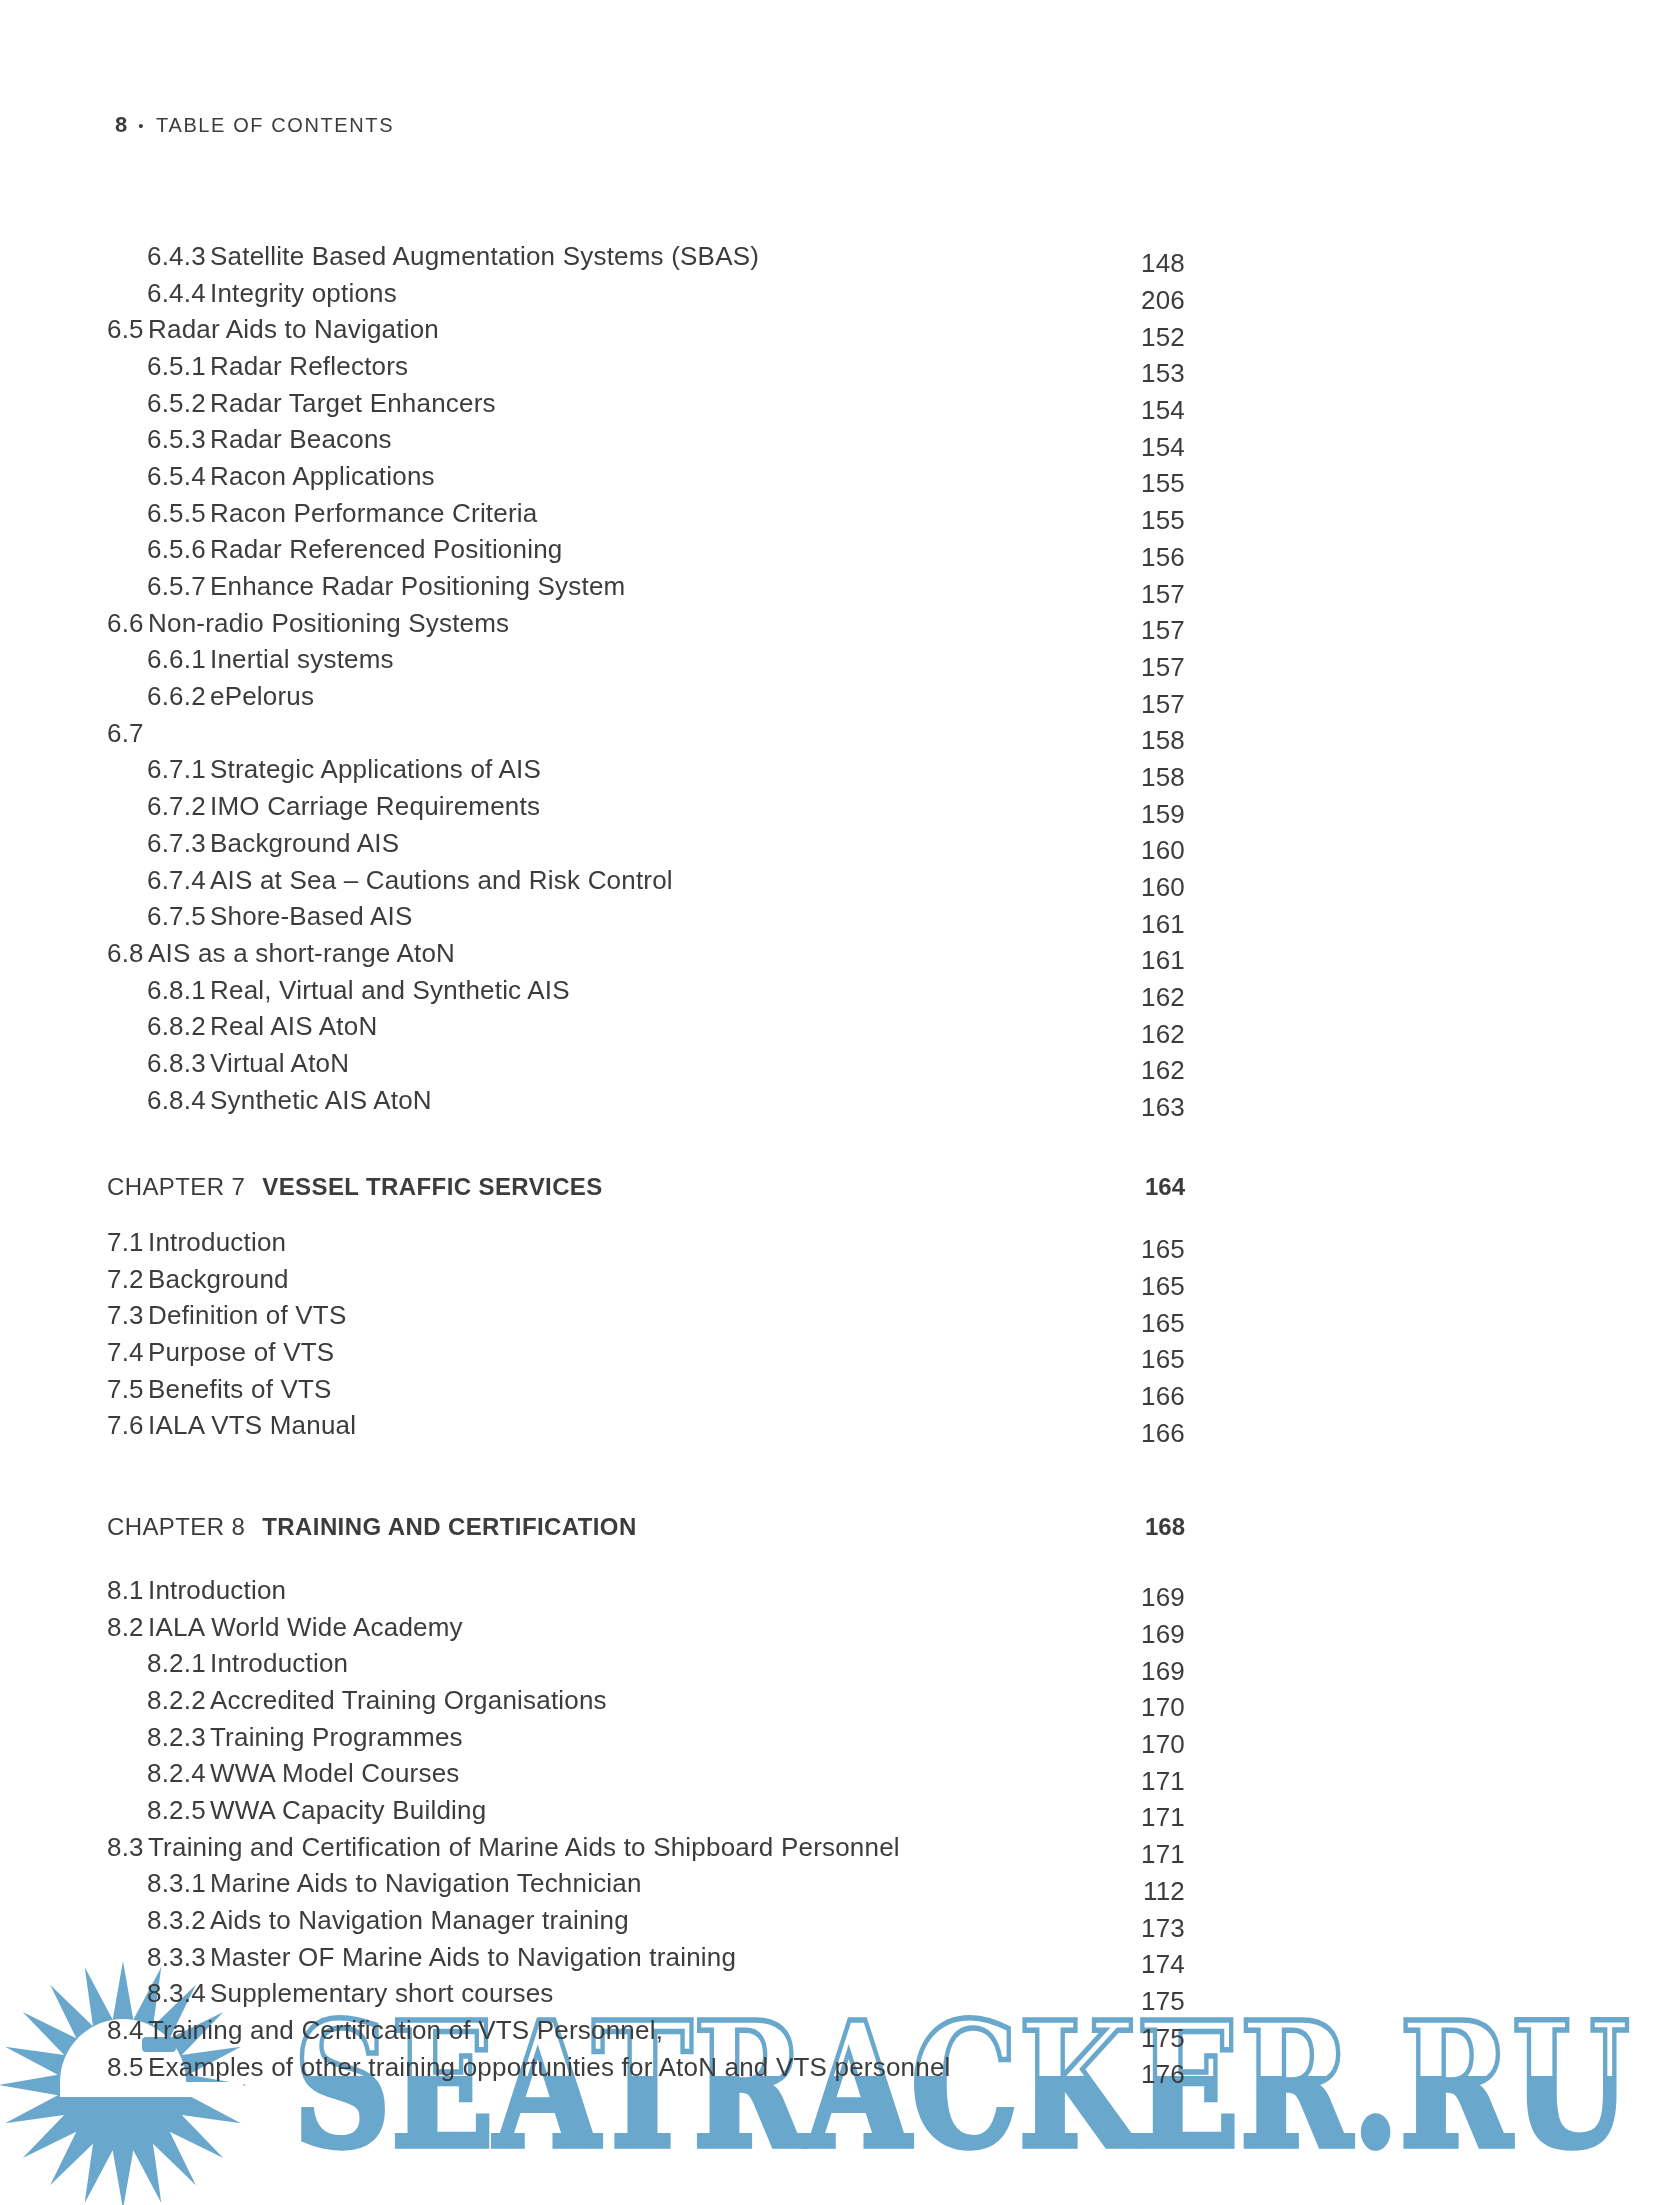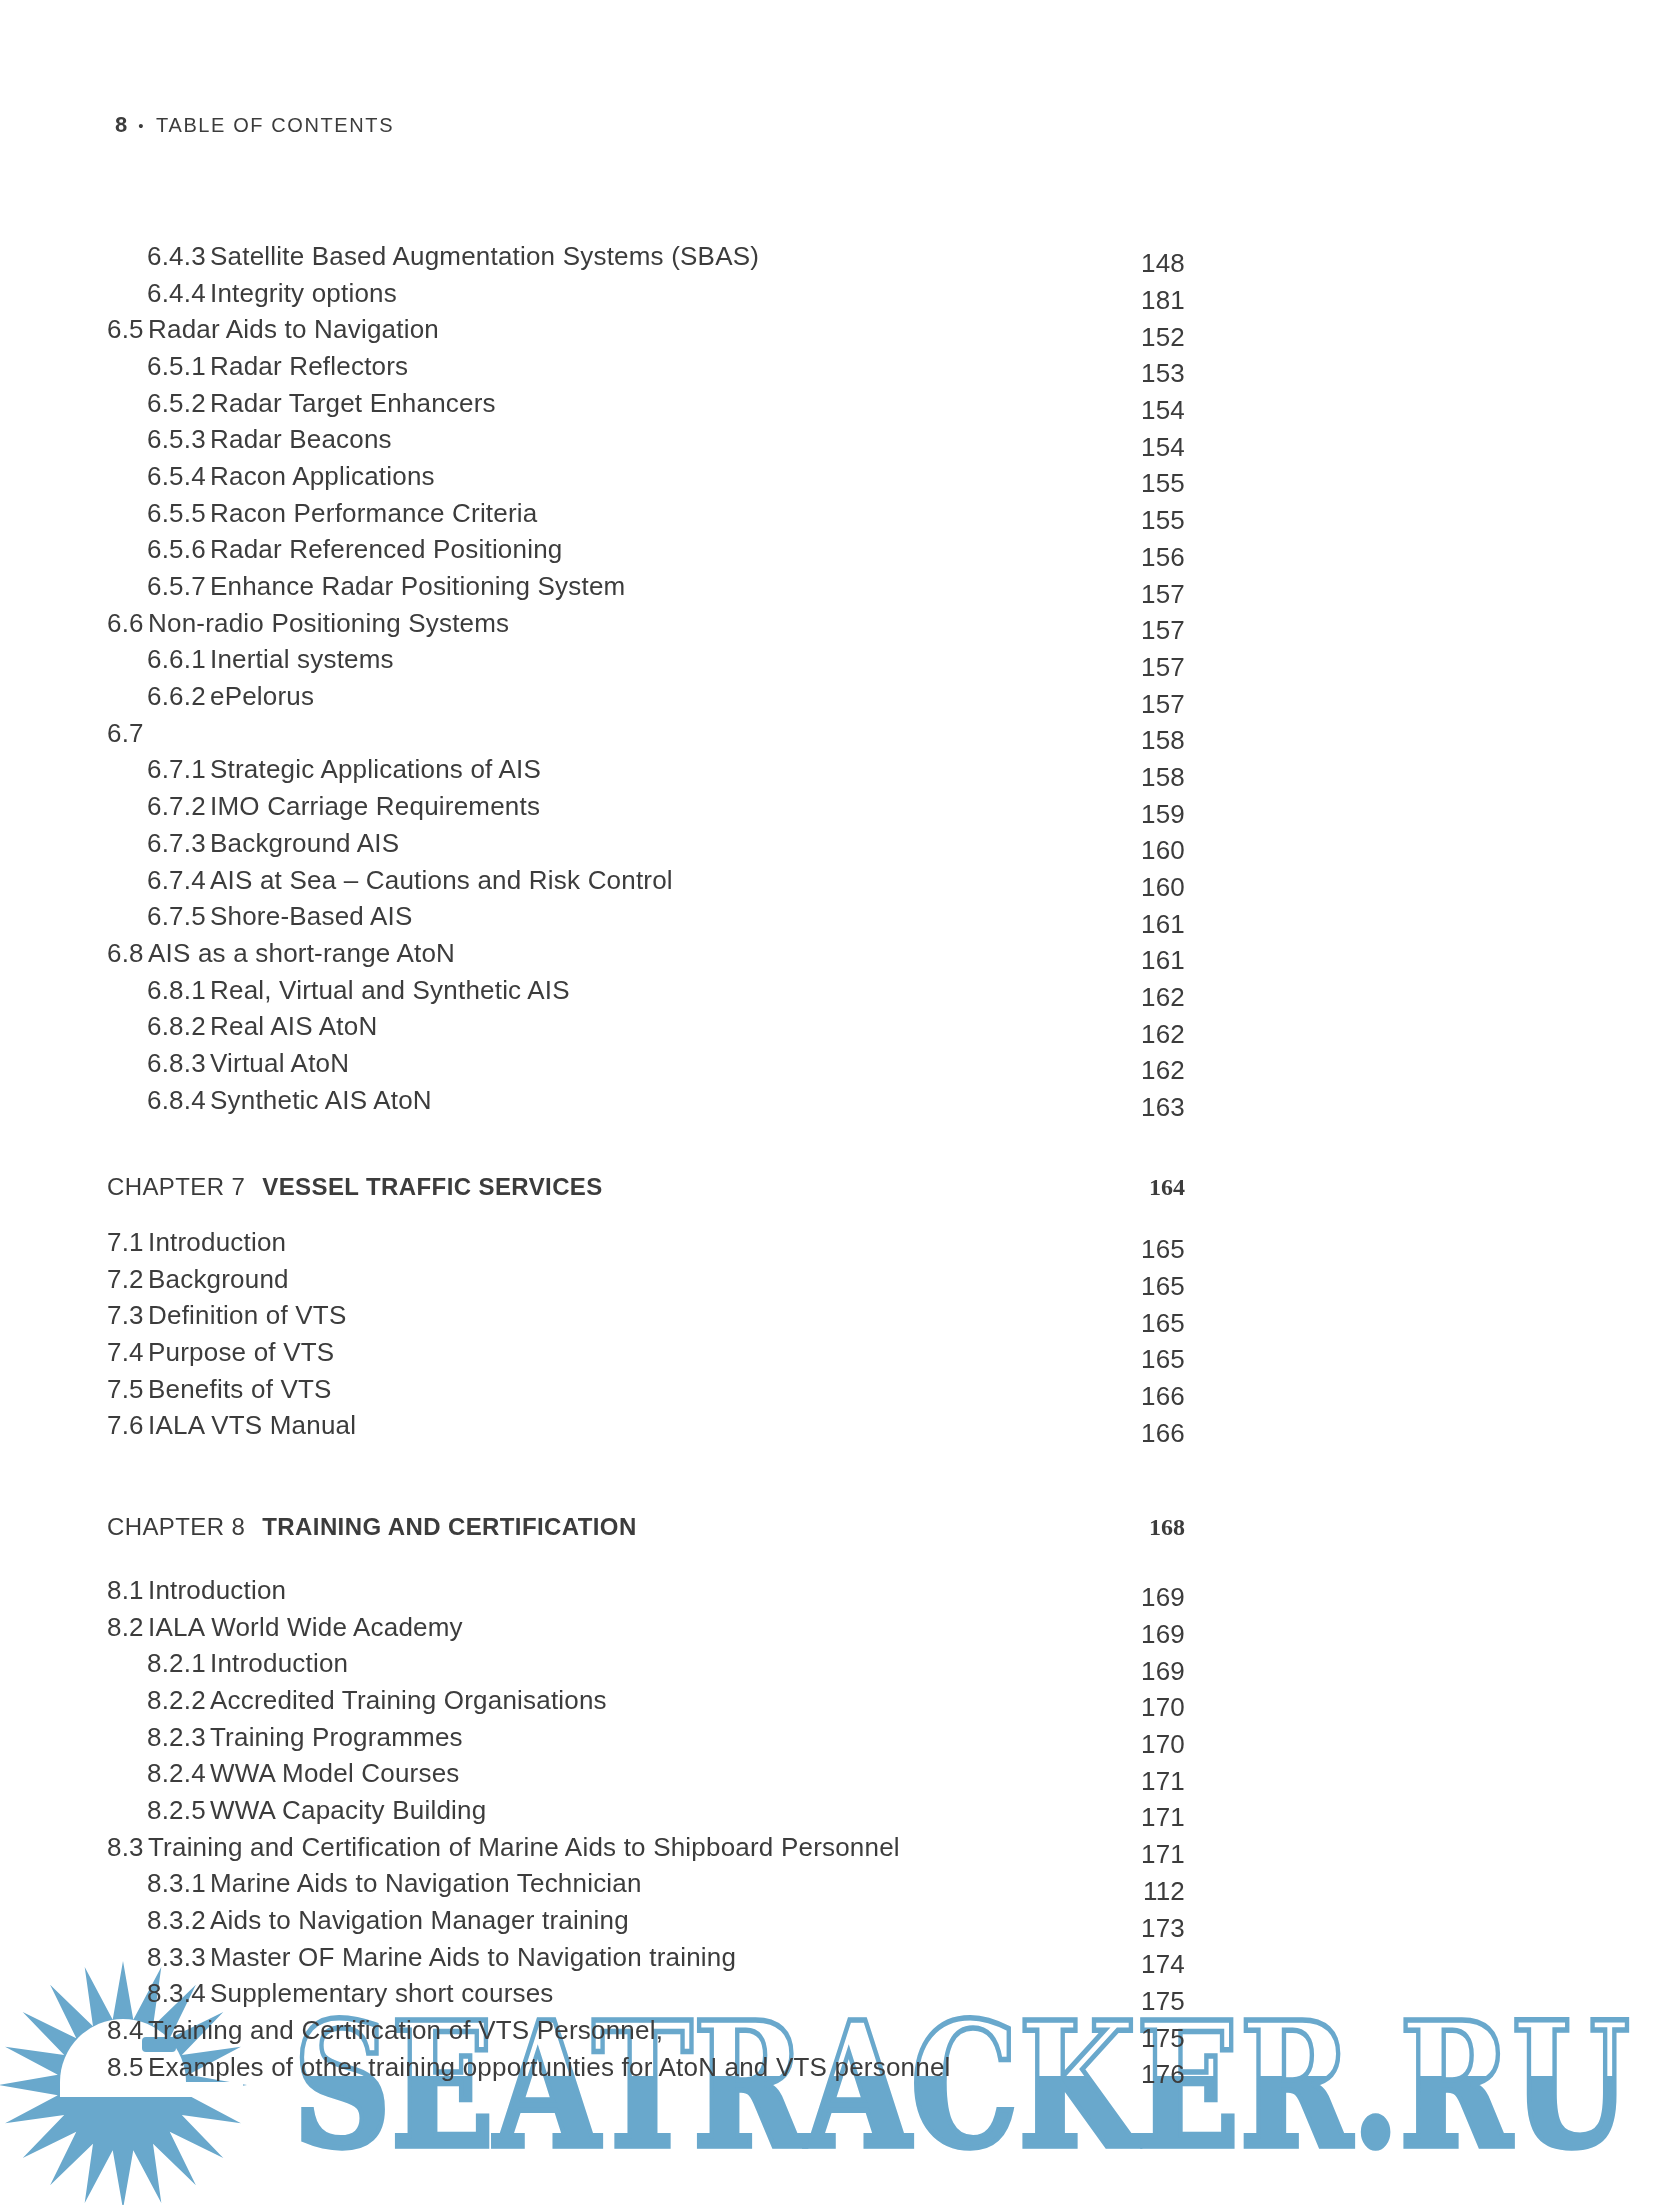--- a/index.html
+++ b/index.html
@@ -18,21 +18,21 @@
   .toc-block{position:absolute;left:107px;width:1078px;}
   .row{display:flex;align-items:center;height:36.7px;font-size:26px;letter-spacing:0.2px;}
   .row .num{flex:none;width:41px;}
   .row.lvl2{padding-left:40px;}
   .row.lvl2 .num{width:63px;}
   .row .ttl{white-space:nowrap;}
   .row .pg{margin-left:auto;white-space:nowrap;margin-top:15px;}
   .chapter{display:flex;align-items:center;height:40px;font-size:24px;}
   .chapter .clabel{margin-right:17px;letter-spacing:0.4px;}
   .chapter .ctitle{font-weight:700;letter-spacing:0.4px;}
-  .chapter .pg{margin-left:auto;font-weight:700;font-family:Liberation Serif, serif;}
+  .chapter .pg{margin-left:auto;font-weight:700;}
   .entries{width:100%;}
   .ent-gap7{margin-top:17px;}
   .ent-gap8{margin-top:25px;}
 </style>
 </head>
 <body>
 
 <div class="page" style="--ink: #3c3c3c;">
 
   <svg class="wm" width="1654" height="2205" viewBox="0 0 1654 2205" aria-hidden="true">
@@ -64,21 +64,21 @@
     <section class="toc-block" style="top:238px">
       <div class="entries">
           <div class="row lvl2">
             <span class="num">6.4.3</span>
             <span class="ttl">Satellite Based Augmentation Systems (SBAS)</span>
             <span class="pg">148</span>
           </div>
           <div class="row lvl2">
             <span class="num">6.4.4</span>
             <span class="ttl">Integrity options</span>
-            <span class="pg">181</span>
+            <span class="pg">206</span>
           </div>
           <div class="row lvl1">
             <span class="num">6.5</span>
             <span class="ttl">Radar Aids to Navigation</span>
             <span class="pg">152</span>
           </div>
           <div class="row lvl2">
             <span class="num">6.5.1</span>
             <span class="ttl">Radar Reflectors</span>
             <span class="pg">153</span>

